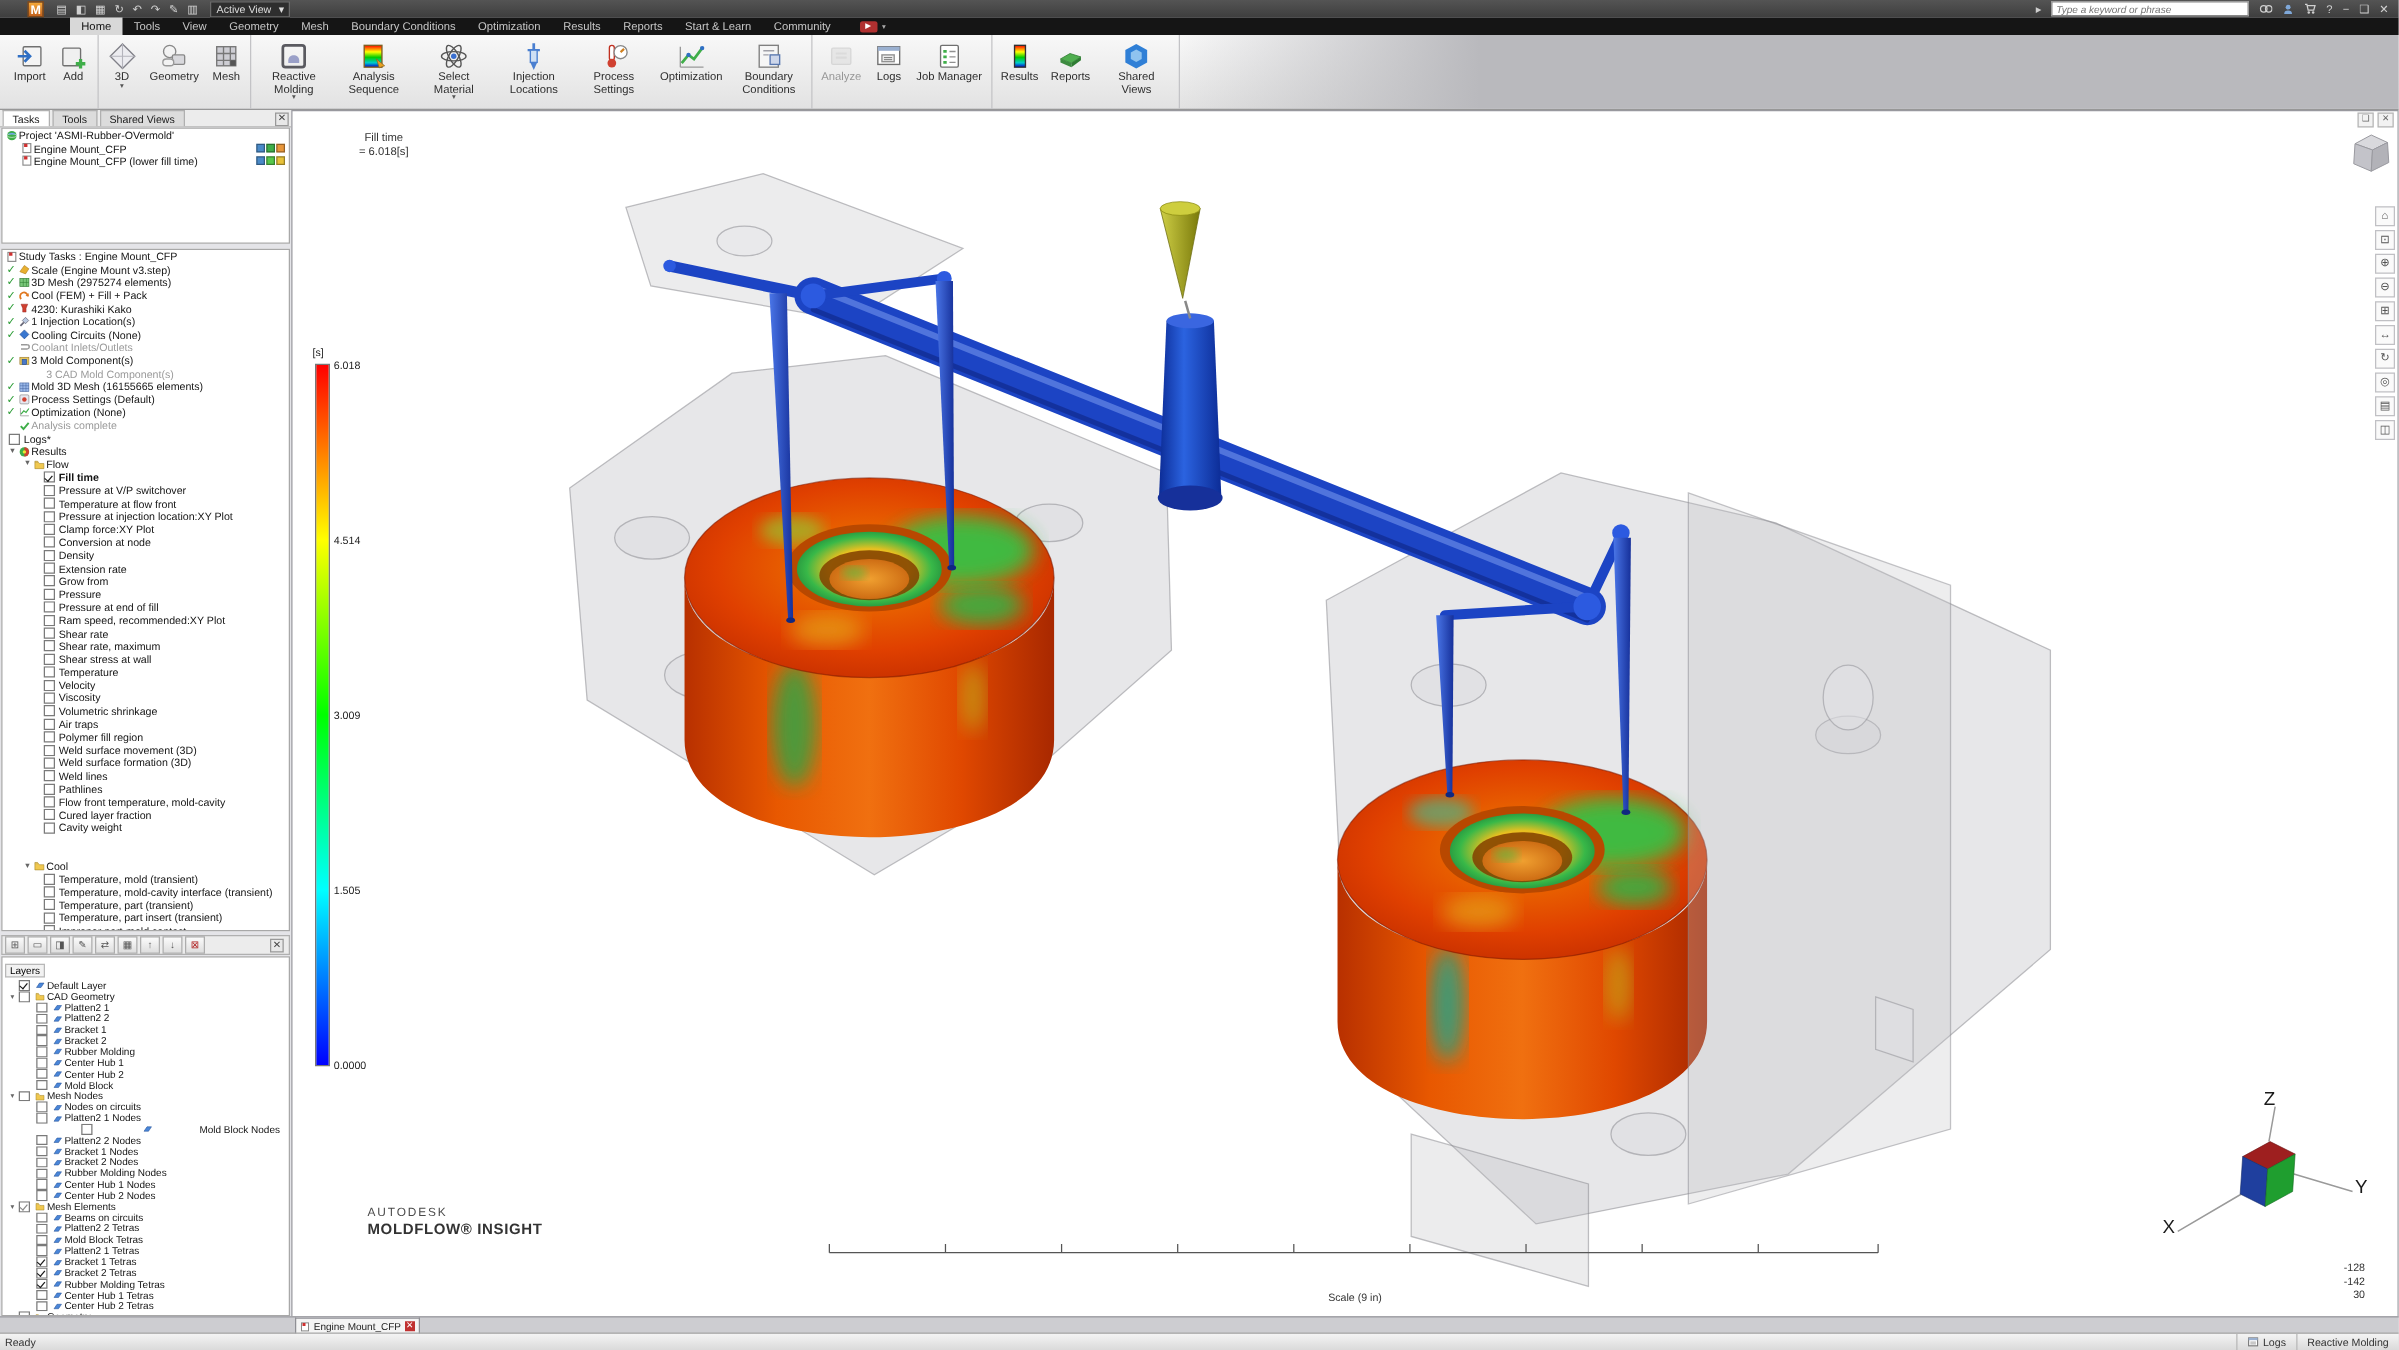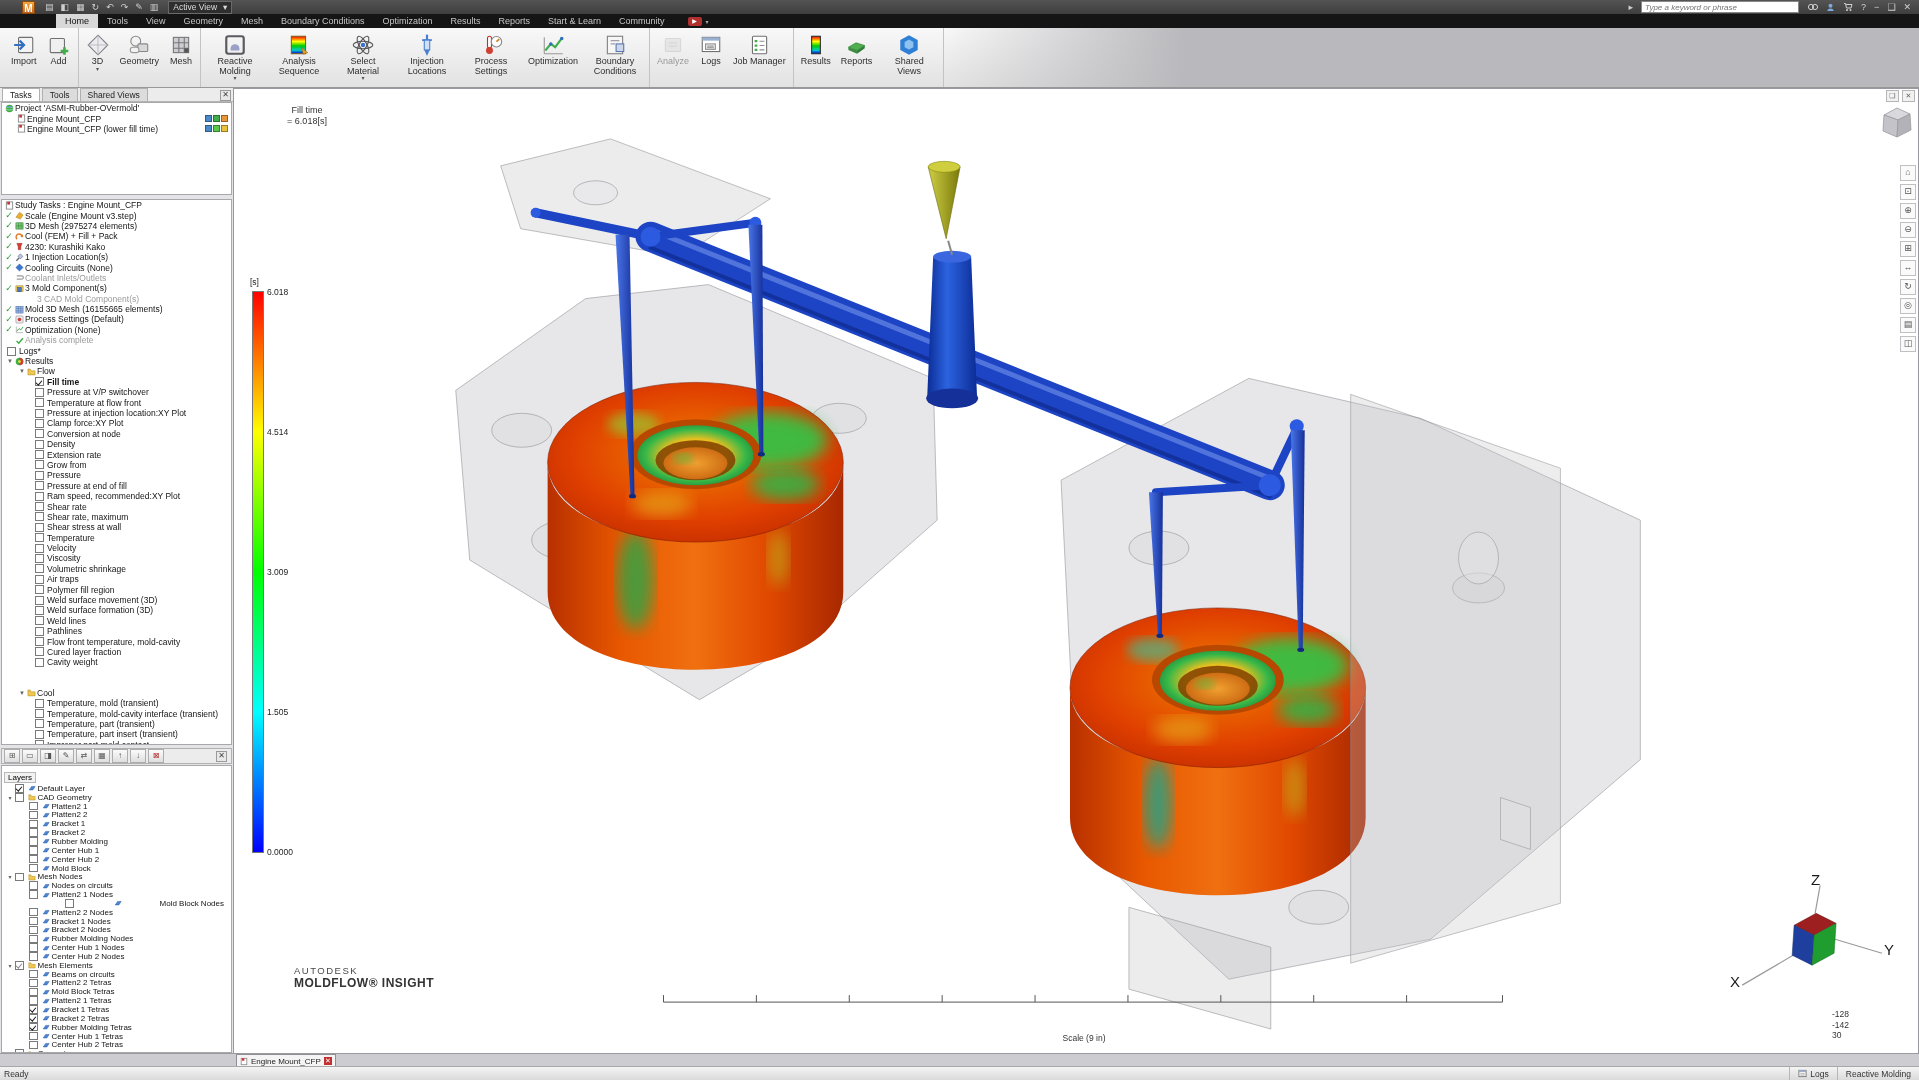--- a/index.html
+++ b/index.html
@@ -72,21 +72,21 @@
   .scene{position:absolute;left:0;top:0;width:100%;height:100%;}
   .annotation{position:absolute;left:28px;top:16px;width:90px;text-align:center;font-size:9px;color:#333;line-height:11px;}
   .legend-unit{position:absolute;left:16px;top:188px;font-size:8.5px;color:#222;}
   .legend-bar{position:absolute;left:18px;top:202px;width:10px;height:560px;border:1px solid #777;
               background:linear-gradient(to bottom,#ff0000 0%,#ffff00 25%,#00ff00 50%,#00ffff 75%,#0000ff 100%);}
   .legend-tick{position:absolute;left:33px;font-size:8.5px;color:#222;}
   .vlogo{position:absolute;left:60px;top:876px;color:#4a4a4a;}
   .vlogo .brand{font-size:9.5px;letter-spacing:1.5px;}
   .vlogo .product{font-size:12px;font-weight:bold;letter-spacing:.5px;color:#333;}
   .scale-label{position:absolute;left:700px;width:300px;top:944px;text-align:center;font-size:8.5px;color:#333;}
-  .coords{position:absolute;left:1598px;width:60px;top:920px;text-align:left;font-size:8.5px;color:#333;line-height:10.5px;}
+  .coords{position:absolute;left:1598px;width:60px;top:920px;text-align:right;font-size:8.5px;color:#333;line-height:10.5px;}
   .axis-letter{position:absolute;font-size:15px;color:#1a1a1a;}
   .vctrl{position:absolute;top:1px;display:flex;gap:3px;}
   .vctrl .wbtn{width:11px;height:10px;border:1px solid #b5b5b5;background:#f2f2f2;color:#666;font-size:7px;line-height:9px;text-align:center;}
   .rtools{position:absolute;left:1666px;top:76px;display:flex;flex-direction:column;gap:3px;}
   .rtool{width:14px;height:14px;border:1px solid #c0c0c4;background:#fafafa;color:#555;font-size:9px;line-height:13px;text-align:center;}
   .viewcube{position:absolute;left:1640px;top:10px;}
   
   .doctabs{position:absolute;left:0;right:0;bottom:13px;height:13px;background:#cdcdd1;border-top:1px solid #9a9aa0;display:flex;align-items:flex-end;}
   .doctab{margin-left:236px;display:flex;align-items:center;gap:3px;background:#f4f4f4;border:1px solid #8f8f95;border-bottom:none;
           font-size:8px;padding:0 3px;height:12px;color:#222;}

